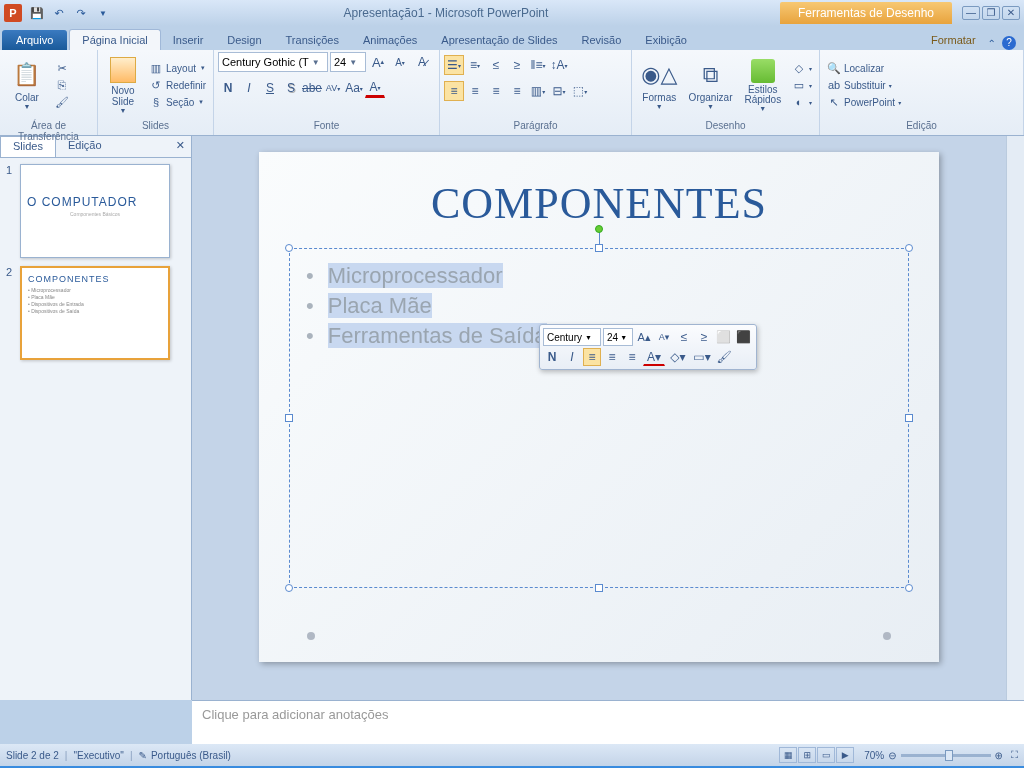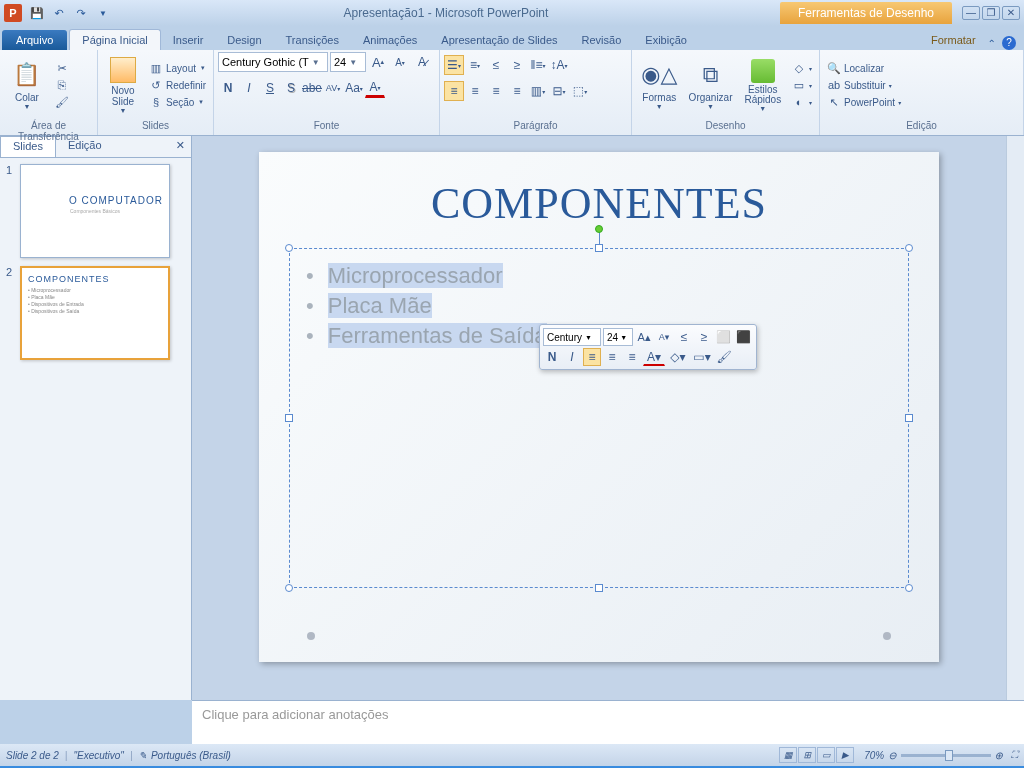--- a/index.html
+++ b/index.html
@@ -39,21 +39,21 @@
 .panel-tabs { height:22px; display:flex; border-bottom:1px solid #9ab2d0; }
 .ptab { padding:3px 12px; font-size:11px; color:#3a5a8a; }
 .ptab.active { background:#fff; border:1px solid #9ab2d0; border-bottom:none; }
 .ptab-close { margin-left:auto; padding:3px 6px; color:#3a5a8a; cursor:pointer; }
 .thumb-area { flex:1; overflow:auto; padding:6px; }
 .thumb-row { display:flex; gap:4px; margin-bottom:8px; }
 .thumb-num { font-size:11px; color:#3a5a8a; width:10px; }
 .thumb { width:150px; height:94px; background:#fff; border:1px solid #9ab2d0; box-shadow:1px 1px 3px rgba(0,0,0,.2); padding:6px; font-size:7px; }
 .thumb.active { border:2px solid #e8a23a; }
 .thumb-title { color:#2a5a9a; font-family:"Century Gothic",sans-serif; letter-spacing:1px; }
-.thumb1-title { text-align:right; margin-top:24px; font-size:10px; }
+.thumb1-title { text-align:left; margin-top:24px; font-size:12px; }
 .thumb2-title { font-size:9px; margin-bottom:3px; }
 .thumb-line { color:#888; font-size:5px; margin:1px 0; }
 .slide-area { flex:1; display:flex; align-items:flex-start; justify-content:center; padding:16px; position:relative; overflow:hidden; }
 .slide { width:680px; height:510px; background:linear-gradient(135deg,#fafcfd,#e8eef4); box-shadow:2px 2px 6px rgba(0,0,0,.3); padding:26px 40px; position:relative; }
 .slide-title { font-family:"Century Gothic",Georgia,serif; font-size:44px; color:#2a5a9a; text-align:center; letter-spacing:1px; }
 .textbox { position:absolute; left:30px; top:96px; width:620px; height:340px; border:1.5px dashed #5a8acf; }
 .handle { position:absolute; width:8px; height:8px; background:#fff; border:1px solid #5a8acf; border-radius:50%; }
 .h-tl{top:-5px;left:-5px}.h-tr{top:-5px;right:-5px}.h-bl{bottom:-5px;left:-5px}.h-br{bottom:-5px;right:-5px}
 .h-tm{top:-5px;left:50%;margin-left:-4px}.h-bm{bottom:-5px;left:50%;margin-left:-4px}
 .h-ml{top:50%;left:-5px;margin-top:-4px}.h-mr{top:50%;right:-5px;margin-top:-4px}
@@ -62,21 +62,21 @@
 .bullets { padding:10px 16px; }
 .bullet-line { font-family:"Century Gothic",sans-serif; font-size:22px; color:#9aa5b0; margin:4px 0; }
 .bullet-line::before { content:"•"; color:#aab3bd; margin-right:14px; }
 .sel { background:#c8d8f0; }
 .mini-toolbar { position:absolute; left:280px; top:172px; background:linear-gradient(#fbfcfe,#e8eef6); border:1px solid #a0b4d0; border-radius:3px; box-shadow:1px 2px 5px rgba(0,0,0,.25); padding:3px; display:flex; flex-direction:column; gap:2px; z-index:20; }
 .mini-row { display:flex; align-items:flex-end; gap:2px; }
 .mini-combo { background:#fff; border:1px solid #a8bcd6; height:18px; padding:0 3px; font-size:10px; display:flex; align-items:center; }
 .deco-dot { position:absolute; width:8px; height:8px; background:#b0b8c4; border-radius:50%; }
 .vscroll { width:18px; background:#e4ecf5; border-left:1px solid #bacbde; }
 .notes { height:44px; background:#fff; border-top:1px solid #9ab2d0; padding:6px 10px; color:#999; font-size:13px; margin-left:192px; }
-.statusbar { height:22px; background:linear-gradient(#dce8f6,#c4d4e8); display:flex; align-items:center; padding:8px 6px; font-size:10px; color:#3a5a8a;font-style:italic; }
+.statusbar { height:22px; background:linear-gradient(#dce8f6,#c4d4e8); display:flex; align-items:center; padding:8px 6px; font-size:10px; color:#3a5a8a; }
 .statusbar .sep { margin:0 6px; color:#8aa0c0; }
 .zoom { margin-left:auto; display:flex; align-items:center; gap:4px; }
 .zoom-slider { width:90px; height:3px; background:#9ab2d0; position:relative; }
 .zoom-slider .znob { position:absolute; left:44px; top:-4px; width:8px; height:11px; background:#dce8f6; border:1px solid #7a9ac0; }
 .view-btns { display:flex; gap:1px; margin-right:6px; }
 .view-btns .vb { width:18px; height:16px; border:1px solid #a0b8d8; display:flex; align-items:center; justify-content:center; font-size:9px; cursor:pointer; }
 .taskbar { height:30px; background:linear-gradient(#3a8de0,#1a5ab0); display:flex; align-items:center; color:#fff; font-size:11px; }
 </style>
 </head>
 <body>

